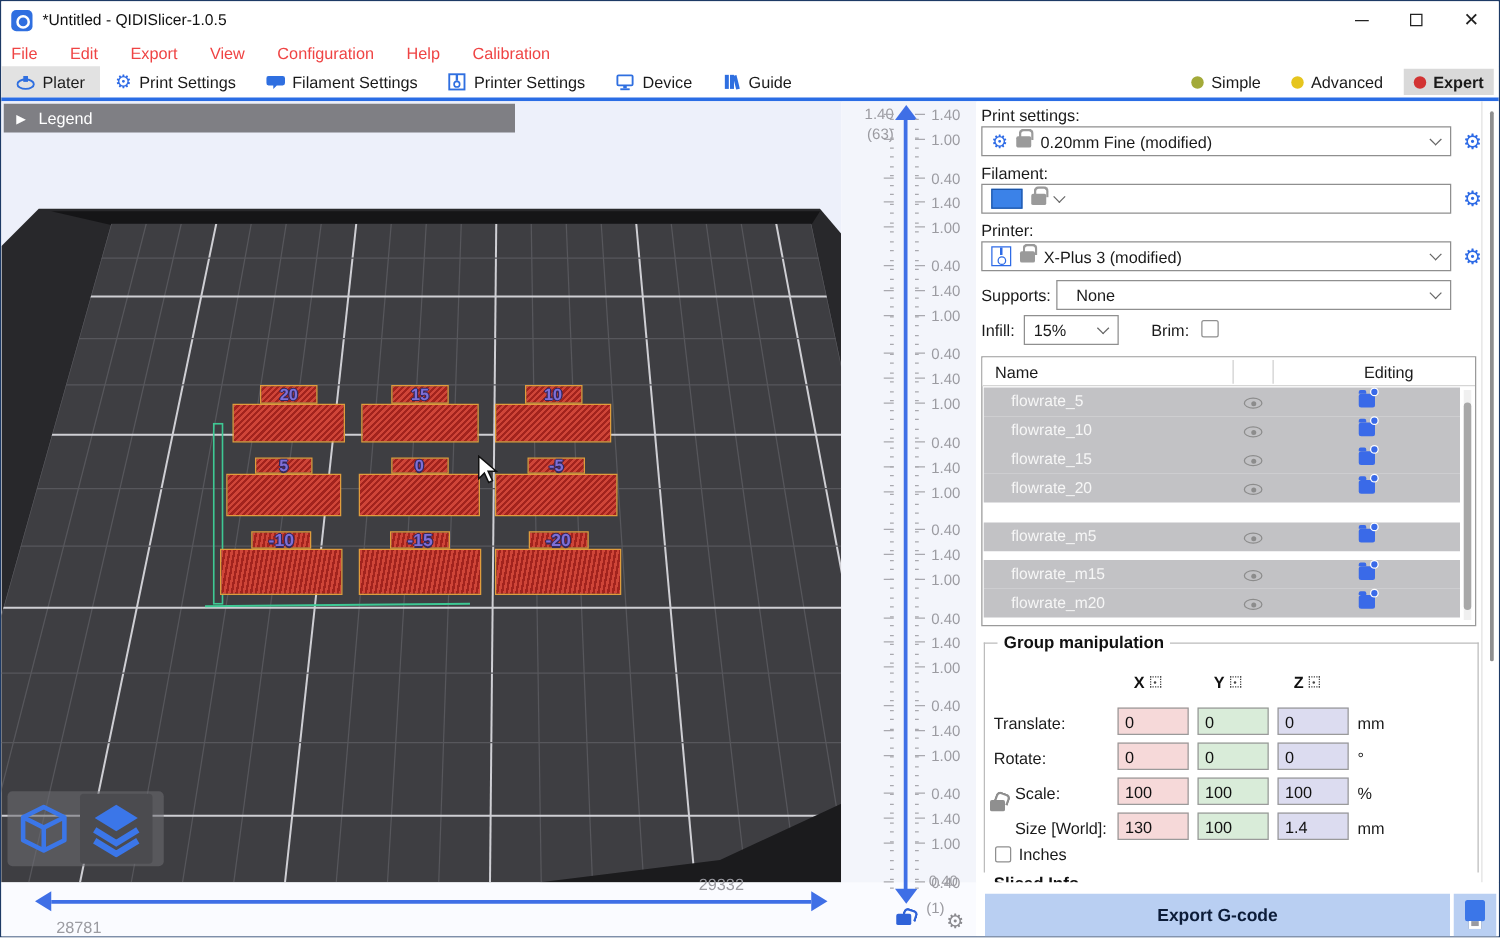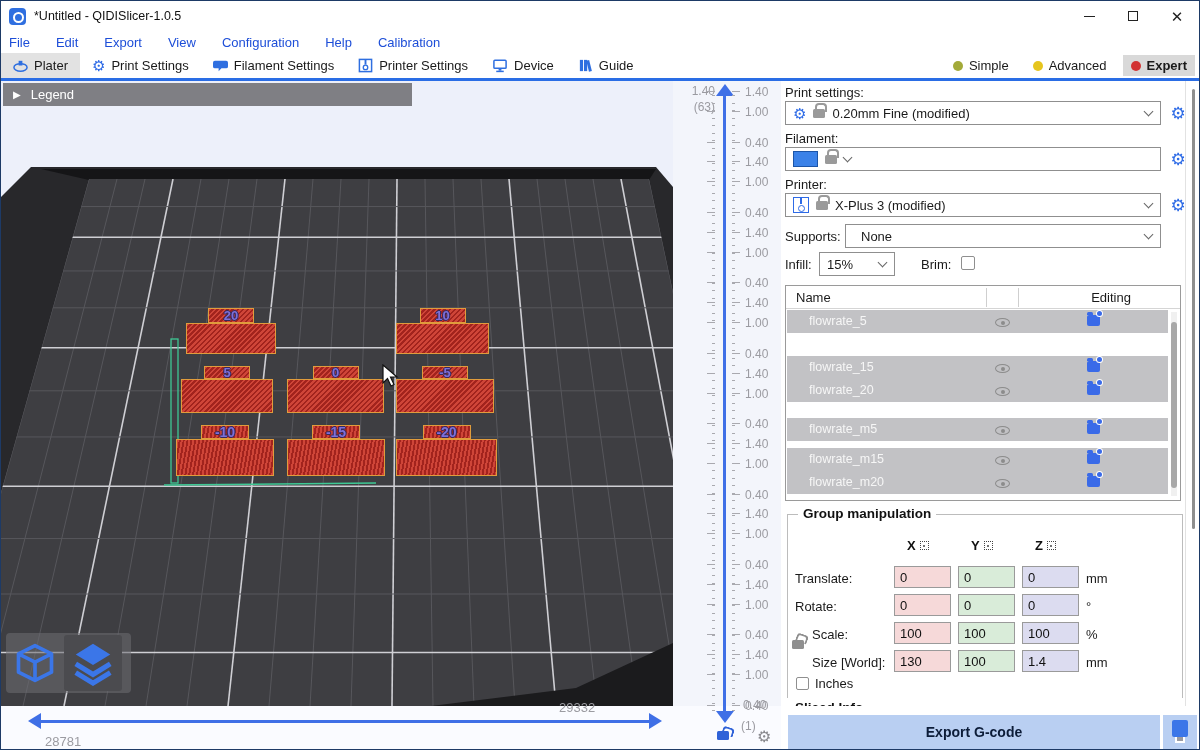--- a/index.html
+++ b/index.html
@@ -18,21 +18,21 @@
   .win-btn { position:absolute; top:0; width:44px; height:30px; display:flex; align-items:center;
              justify-content:center; color:#222; }
   #btn-min  { right:88px; } #btn-max { right:44px; } #btn-close { right:0; }
   .glyph-min { width:11px; height:1px; background:#222; }
   .glyph-max { width:10px; height:10px; border:1px solid #222; }
   .glyph-close { font-size:15px; line-height:15px; }
 
   
   #menubar { position:absolute; left:0; top:30px; width:100%; height:22px; background:#fff;
              display:flex; align-items:center; padding-left:8px; gap:26px; }
-  .menu-item { font-size:13px; color:#1d4ed8; }
+  .menu-item { font-size:13px; color:#ef4444; }
 
   
   #tabbar { position:absolute; left:0; top:52px; width:100%; height:25px; background:#fff;
             display:flex; align-items:center; }
   .tab { display:flex; align-items:center; gap:6px; height:25px; padding:0 12px; font-size:13px; color:#1a1a1a; }
   .tab.active { background:#e2e2e2; }
   .tab svg { display:block; }
   #tab-underline { position:absolute; left:0; top:77px; width:100%; height:3px; background:#2a6de5; }
   #modes { position:absolute; right:4px; top:52px; height:25px; display:flex; align-items:center; gap:8px; }
   .mode { display:flex; align-items:center; gap:6px; font-size:13px; color:#1a1a1a; padding:3px 8px; }
@@ -316,20 +316,26 @@
     </svg>
 
     <div id="legendbar">
       <span class="legend-arrow">▶</span>
       <span>Legend</span>
     </div>
 
     <div class="patch row1" style="left:185px;top:227px;width:90px">
         <div class="patch-tab">
           <span class="patch-num">20</span>
+        </div>
+        <div class="patch-body"></div>
+      </div>
+    <div class="patch row1" style="left:288px;top:227px;width:94px">
+        <div class="patch-tab">
+          <span class="patch-num">15</span>
         </div>
         <div class="patch-body"></div>
       </div>
     <div class="patch row1" style="left:395px;top:227px;width:93px">
         <div class="patch-tab">
           <span class="patch-num">10</span>
         </div>
         <div class="patch-body"></div>
       </div>
     <div class="patch row2" style="left:180px;top:285px;width:92px">
@@ -707,20 +713,25 @@
         <span class="col-name">Name</span>
         <span class="hdr-sep" style="left:200px"></span>
         <span class="hdr-sep" style="left:232px"></span>
         <span class="col-edit">Editing</span>
       </div>
       <div class="obj-row" style="top:24px">
           <span class="obj-name">flowrate_5</span>
           <span class="eye-icon"></span>
           <span class="edit-icon"></span>
         </div>
+      <div class="obj-row" style="top:47px">
+          <span class="obj-name">flowrate_10</span>
+          <span class="eye-icon"></span>
+          <span class="edit-icon"></span>
+        </div>
       <div class="obj-row" style="top:70px">
           <span class="obj-name">flowrate_15</span>
           <span class="eye-icon"></span>
           <span class="edit-icon"></span>
         </div>
       <div class="obj-row" style="top:93px">
           <span class="obj-name">flowrate_20</span>
           <span class="eye-icon"></span>
           <span class="edit-icon"></span>
         </div>

